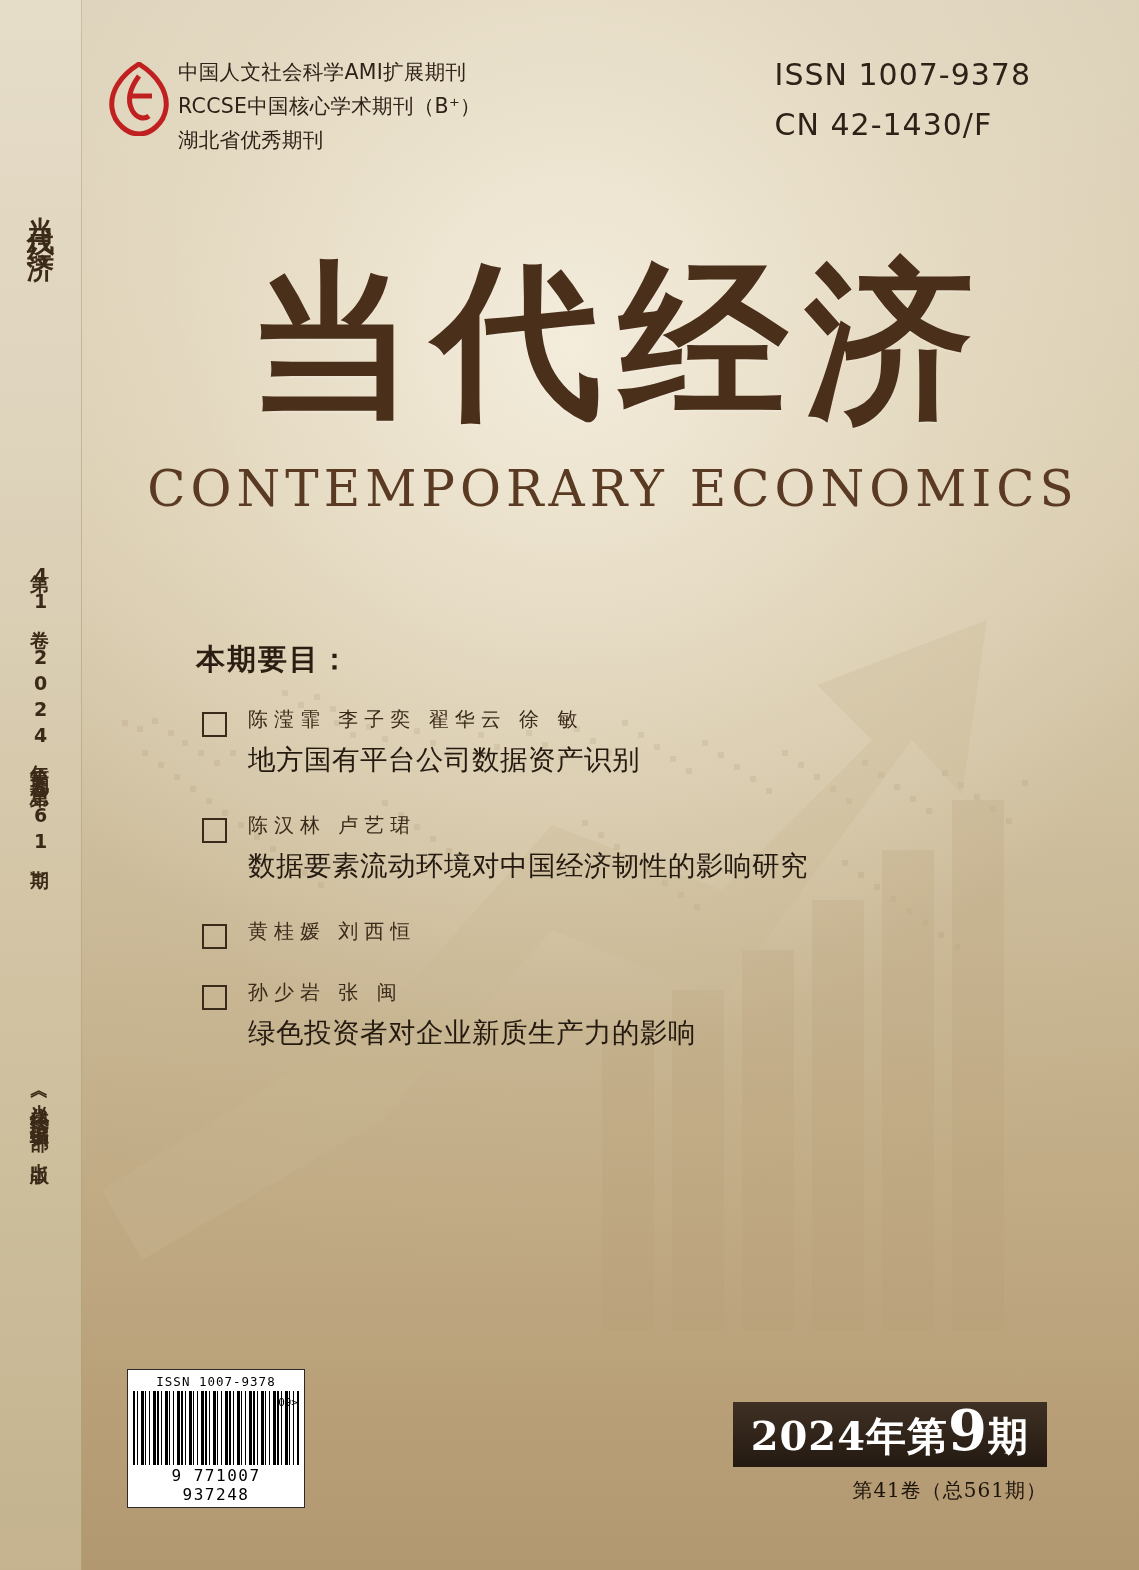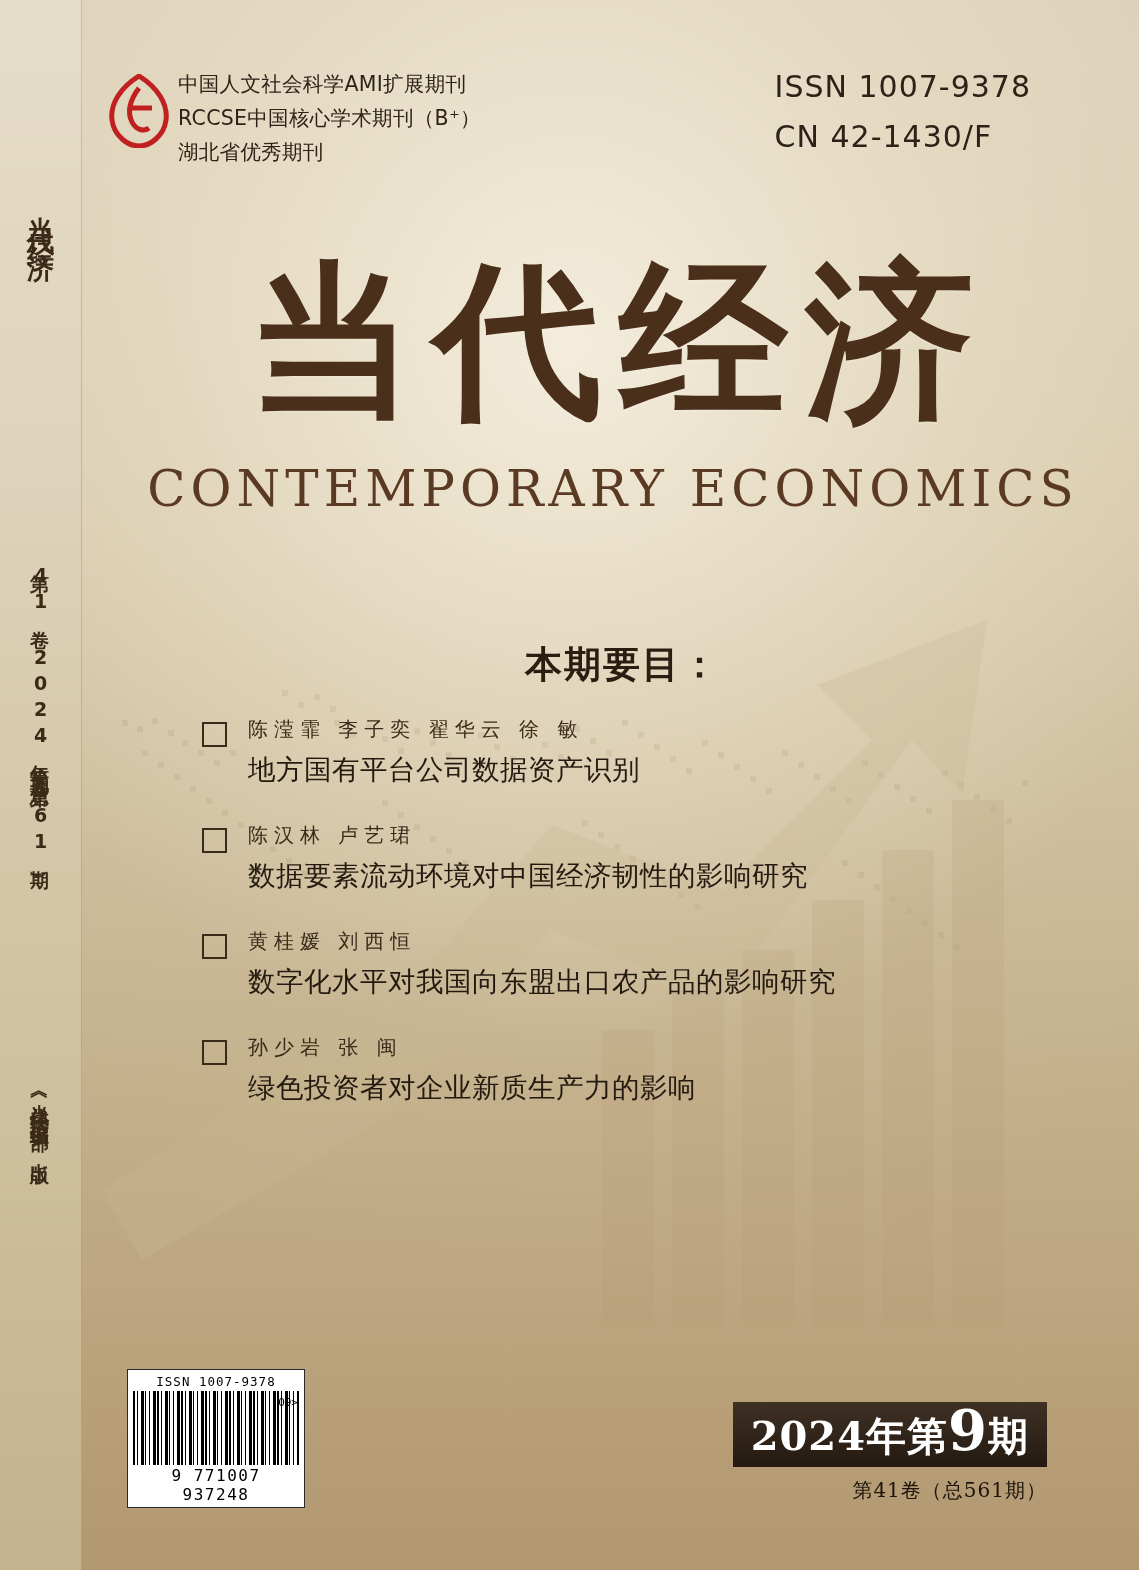--- a/index.html
+++ b/index.html
@@ -60,21 +60,21 @@
     position: absolute;
     left: 82px; top: 560px;
     width: 1057px; height: 830px;
     opacity: 0.55;
     pointer-events: none;
   }
 
   
   .header {
     position: absolute;
-    left: 82px; top: 12px; right: 0; height: 190px;
+    left: 82px; top: 0; right: 0; height: 190px;
   }
   .logo {
     position: absolute;
     left: 24px; top: 62px;
     width: 66px; height: 74px;
   }
   .header-lines {
     position: absolute;
     left: 96px; top: 55px;
     color: #2e2218;
@@ -126,25 +126,24 @@
   }
 
   
   .contents {
     position: absolute;
     left: 196px; top: 640px; right: 90px;
   }
   .contents-heading {
     font-family: "DejaVu Sans", sans-serif;
     font-weight: bold;
-    font-size: 37px;
+    font-size: 29px;
     color: #2b1d11;
     letter-spacing: 2px;
     margin-bottom: 26px;
-    text-align: center;
   }
   .entry { margin-bottom: 34px; position: relative; padding-left: 52px; }
   .entry .checkbox {
     position: absolute;
     left: 6px; top: 6px;
     width: 21px; height: 21px;
     border: 2px solid #3a2a1a;
     background: transparent;
   }
   .entry .authors {
@@ -386,21 +385,20 @@
     <div class="entry">
       <span class="checkbox"></span>
       <div class="authors">陈汉林   卢艺珺</div>
       <div class="paper-title">数据要素流动环境对中国经济韧性的影响研究</div>
     </div>
 
 
     <div class="entry">
       <span class="checkbox"></span>
       <div class="authors">黄桂媛   刘西恒</div>
-      <div class="paper-title">数字化水平对我国向东盟出口农产品的影响研究</div>
     </div>
 
     <div class="entry">
       <span class="checkbox"></span>
       <div class="authors">孙少岩   张  闽</div>
       <div class="paper-title">绿色投资者对企业新质生产力的影响</div>
     </div>
   </div>
 
   <div class="barcode-box">

